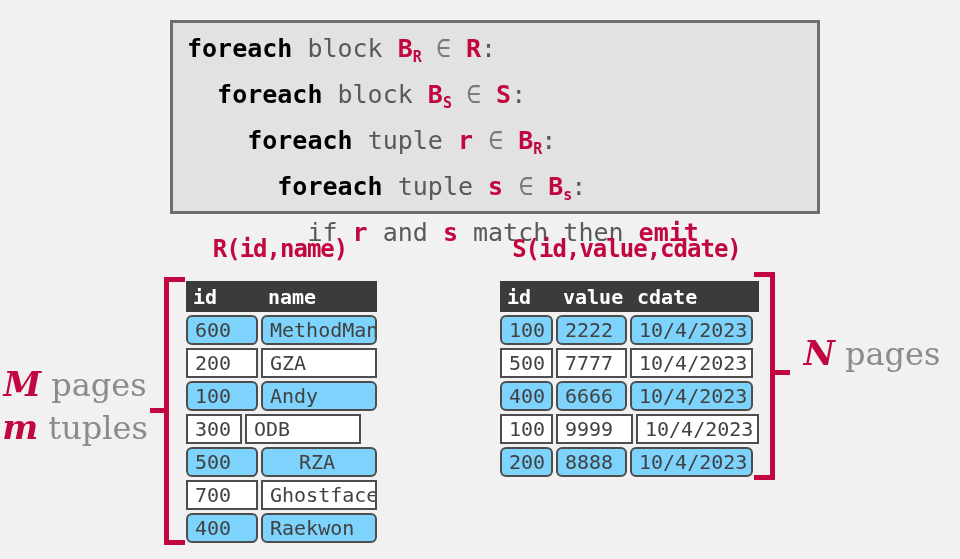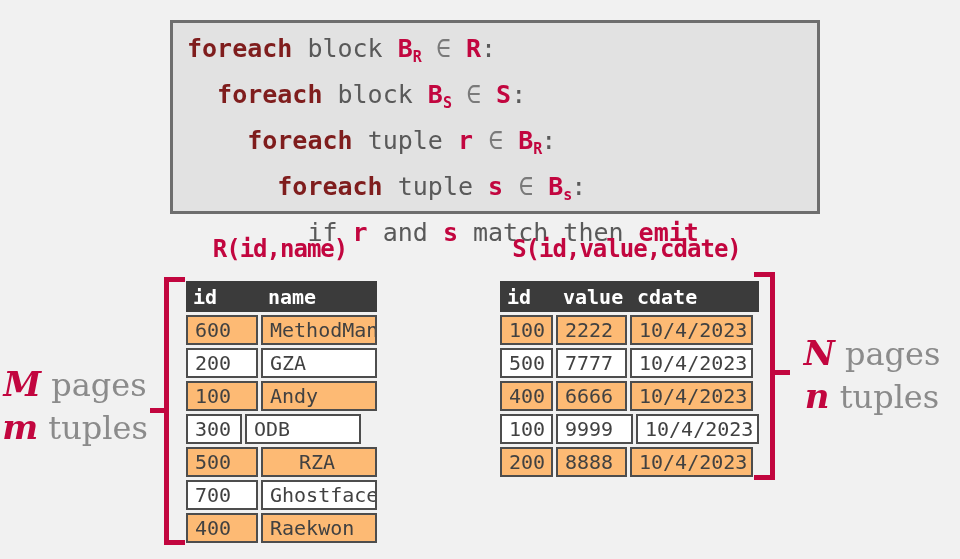--- a/index.html
+++ b/index.html
@@ -18,21 +18,21 @@
     box-sizing: border-box;
     background: #e2e2e2;
     border: 3px solid #6e6e6e;
     padding: 7px 0 0 14px;
   }
   .code-line {
     font-size: 25px; line-height: 37px;
     white-space: pre;
   }
   .seg-p  { color: #595959; }
-  .seg-kw { color: #7f1d1d; font-weight: bold; }
+  .seg-kw { color: #000000; font-weight: bold; }
   .seg-op { color: #7a7a7a; }
   .seg-v  { color: #c2063f; font-weight: bold; }
   .seg-vs { color: #c2063f; font-weight: bold; font-size: 15px; vertical-align: -5px; letter-spacing: -1px; }
 
   
   .table-title {
     position: absolute; top: 235px; height: 30px;
     font-size: 24px; font-weight: bold; color: #c2063f;
     text-align: center; letter-spacing: -1px;
   }
@@ -54,21 +54,21 @@
   .trow { display: flex; gap: 3px; margin-top: 3px; }
   .tcell {
     box-sizing: border-box; height: 30px;
     border: 2px solid #4d4d4d;
     background: #ffffff;
     color: #414141; font-size: 20px;
     display: flex; align-items: center;
     padding-left: 7px;
     overflow: hidden; white-space: nowrap;
   }
-  .tcell.alt { background: #fdba74; }
+  .tcell.alt { background: #7dd3fc; border-radius: 6px; }
 
   
   .bk { position: absolute; background: #c2063f; }
 
   
   .side-label {
     position: absolute;
     font-family: "DejaVu Serif", serif;
     font-size: 32px; line-height: 42px;
     color: #8b8b8b; text-align: center;
@@ -178,16 +178,15 @@
     <div class="bk" style="left:775px; top:370px; width:15px; height:5px;"></div>
   </div>
 
   <div class="side-label label-left">
     <div><span class="var">M</span><span> pages</span></div>
     <div><span class="var">m</span><span> tuples</span></div>
   </div>
 
   <div class="side-label label-right">
     <div><span class="var">N</span><span> pages</span></div>
-    <div><span class="var">n</span><span> tuples</span></div>
   </div>
 
 </div>
 
 </body></html>

